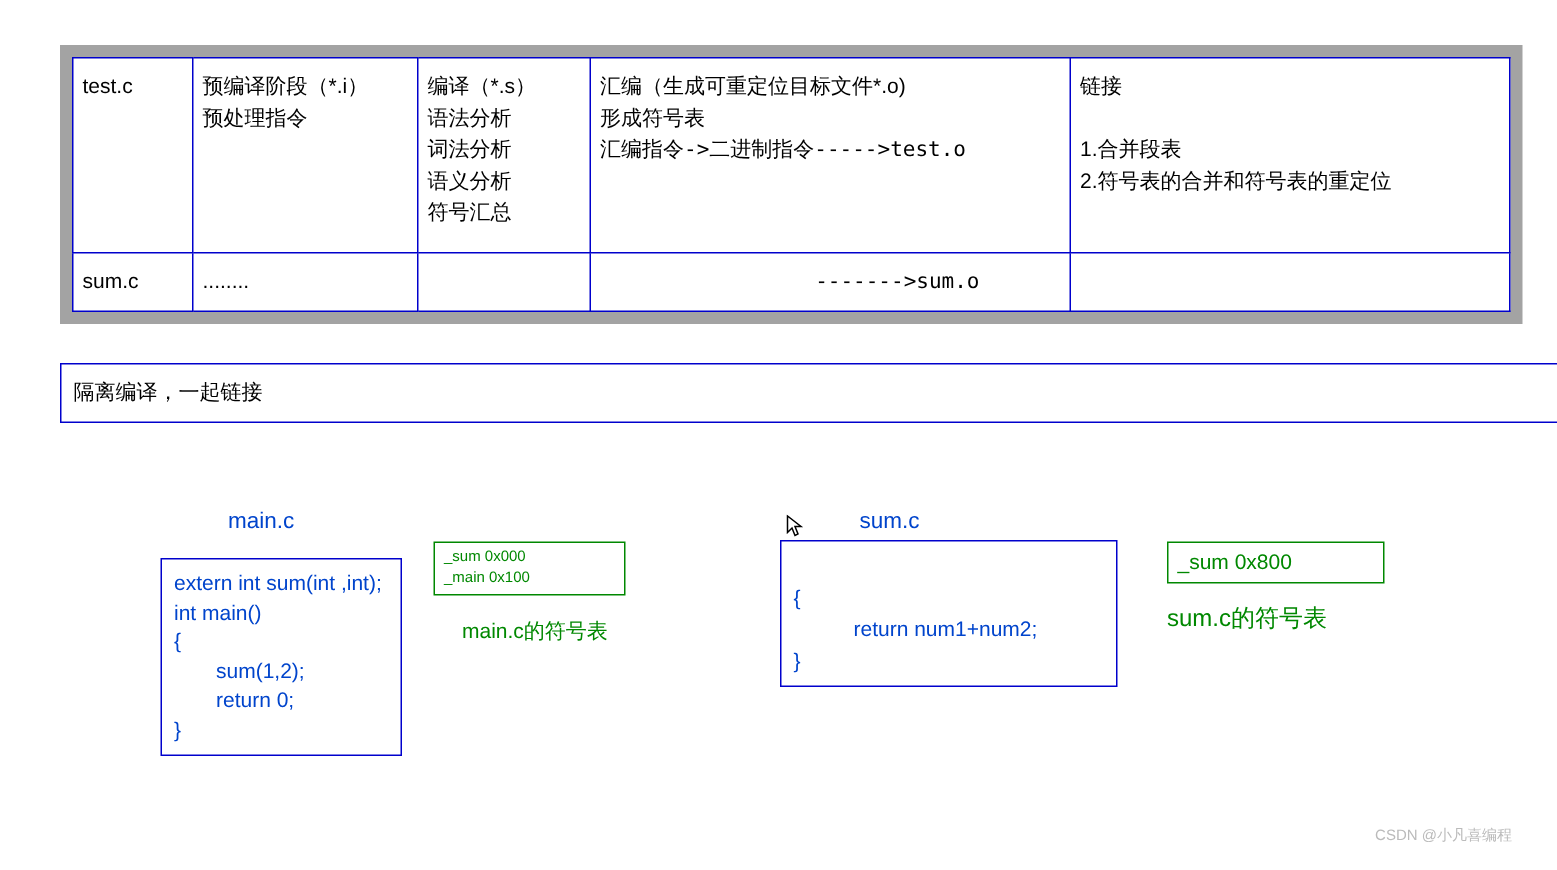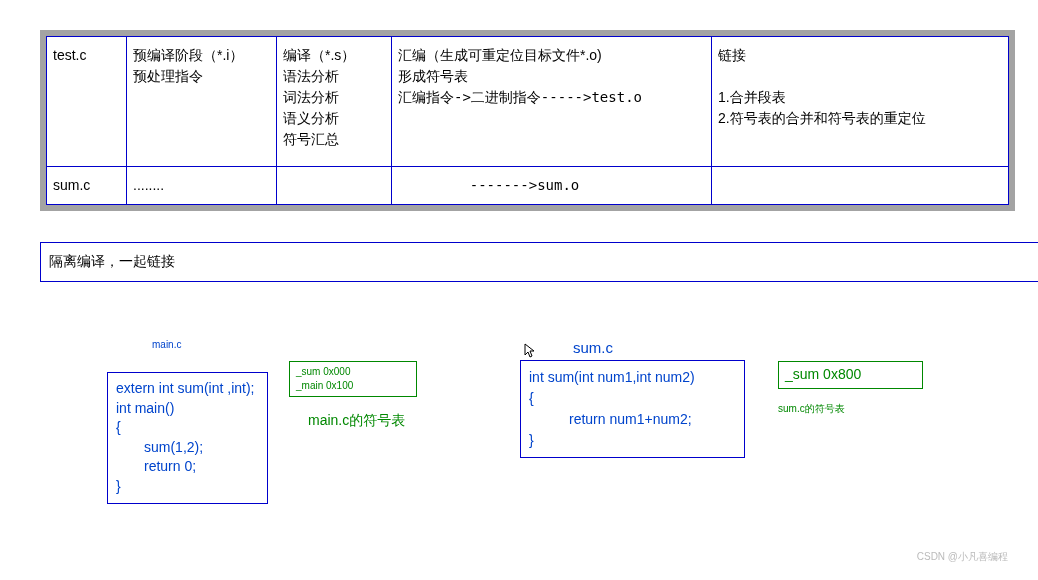--- a/index.html
+++ b/index.html
@@ -1,30 +1,30 @@
 <!DOCTYPE html>
 <html><head>
 <meta charset="utf-8">
 <style>
 *{box-sizing:border-box;margin:0;padding:0}
 body{font-family:"Microsoft YaHei",SimHei,sans-serif;font-size:14px;background:#fff;width:1038px;height:580px;position:relative}
-.top-table{position:absolute;left:40px;top:30px;width:975px;border:6px solid #a3a3a3}
+.top-table{position:absolute;left:40px;top:30px;width:975px;border:8px solid #a3a3a3}
 .top-table table{width:100%;border-collapse:collapse}
 .top-table td{border:1px solid #0000cc;padding:8px 6px;vertical-align:top;line-height:1.5;color:#000}
 .row1 td{height:130px}
 .row2 td{height:35px}
 .separator-box{position:absolute;left:40px;top:242px;width:1001px;border:1px solid #0000cc;padding:10px 8px;color:#000}
-.label-main{position:absolute;left:152px;top:339px;color:#0044cc;font-size:10px}
+.label-main{position:absolute;left:152px;top:339px;color:#0044cc;font-size:15px}
 .label-sum{position:absolute;left:573px;top:339px;color:#0044cc;font-size:15px}
 .code-main{position:absolute;left:107px;top:372px;width:161px;border:1px solid #0000cc;padding:6px 8px;color:#0044cc;font-size:14px;line-height:1.4}
 .code-sum{position:absolute;left:520px;top:360px;width:225px;border:1px solid #0000cc;padding:6px 8px;color:#0044cc;font-size:14px;line-height:1.5}
 .sym-main{position:absolute;left:289px;top:361px;width:128px;border:1px solid #008800;padding:3px 6px;color:#008800;font-size:10px;line-height:1.4}
 .sym-sum{position:absolute;left:778px;top:361px;width:145px;border:1px solid #008800;padding:3px 6px;color:#008800;font-size:14px;line-height:1.4}
 .caption-main{position:absolute;left:308px;top:412px;color:#008800;font-size:14px}
-.caption-sum{position:absolute;left:778px;top:402px;color:#008800;font-size:10px}
+.caption-sum{position:absolute;left:778px;top:402px;color:#008800;font-size:16px}
 .cursor{position:absolute;left:524px;top:343px;font-size:14px;color:#000}
 .watermark{position:absolute;right:30px;bottom:16px;color:#bbb;font-size:10px}
 .indent{padding-left:28px}
 .dashes{font-family:monospace}
 </style>
 </head>
 <body>
 
 <div class="top-table">
 <table>
@@ -33,21 +33,21 @@
 <td style="width:80px"><span>test.c</span></td>
 <td style="width:150px"><span>预编译阶段（*.i）</span><br><span>预处理指令</span></td>
 <td style="width:115px"><span>编译（*.s）</span><br><span>语法分析</span><br><span>词法分析</span><br><span>语义分析</span><br><span>符号汇总</span></td>
 <td style="width:320px"><span>汇编（生成可重定位目标文件*.o)</span><br><span>形成符号表</span><br><span class="dashes"> 汇编指令-&gt;二进制指令-----&gt;test.o</span></td>
 <td><span>链接</span><br><br><span>1.合并段表</span><br><span>2.符号表的合并和符号表的重定位</span></td>
 </tr>
 <tr class="row2">
 <td><span>sum.c</span></td>
 <td><span>........</span></td>
 <td></td>
-<td style="text-align:center;padding-right:60px"><span class="dashes">-------&gt;sum.o</span></td>
+<td style="text-align:right;padding-right:60px"><span class="dashes">-------&gt;sum.o</span></td>
 <td></td>
 </tr>
 </tbody>
     </table>
 </div>
 
 <div class="separator-box">
 <span>隔离编译，一起链接</span>
 </div>
 
@@ -63,21 +63,21 @@
 <span>}</span>
 </div>
 
 <div class="sym-main">
 <span>_sum    0x000</span><br>
 <span>_main  0x100</span>
 </div>
 <div class="caption-main">main.c的符号表</div>
 
 <div class="code-sum">
-<span>int sum(int num1,int num2)</span><br>
+<br>
 <span>{</span><br>
 <span style="padding-left:40px">return num1+num2;</span><br>
 <span>}</span>
 </div>
 
 <div class="sym-sum">
 <span>_sum   0x800</span>
 </div>
 <div class="caption-sum">sum.c的符号表</div>
 

